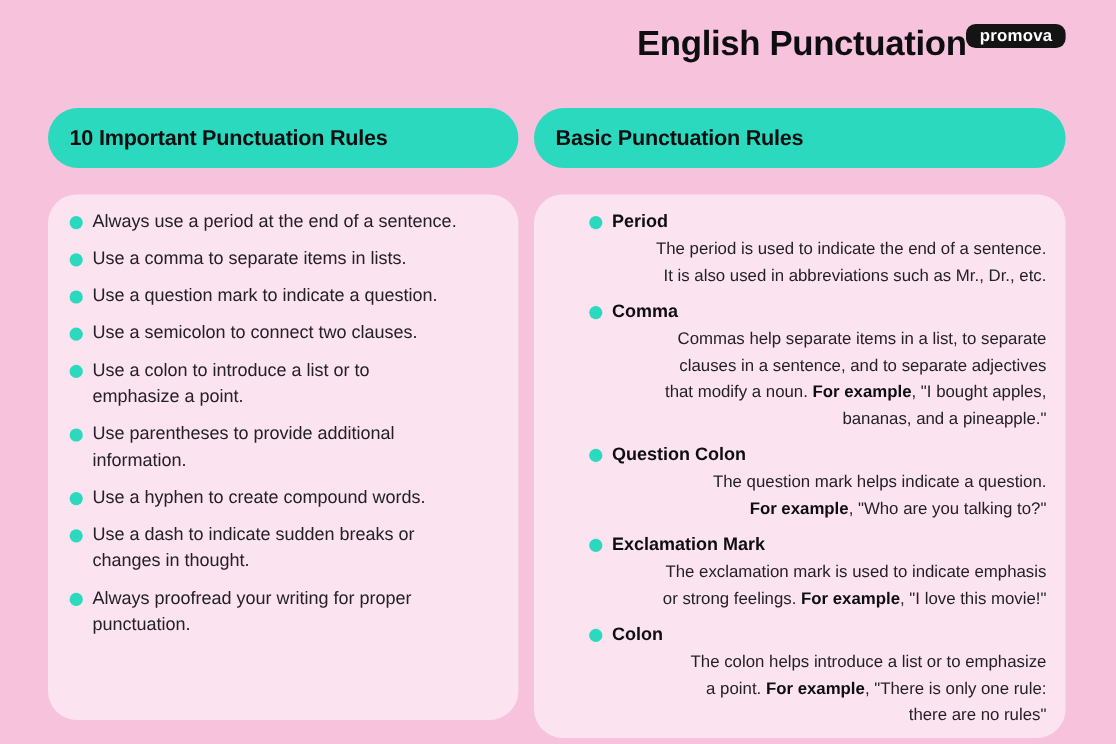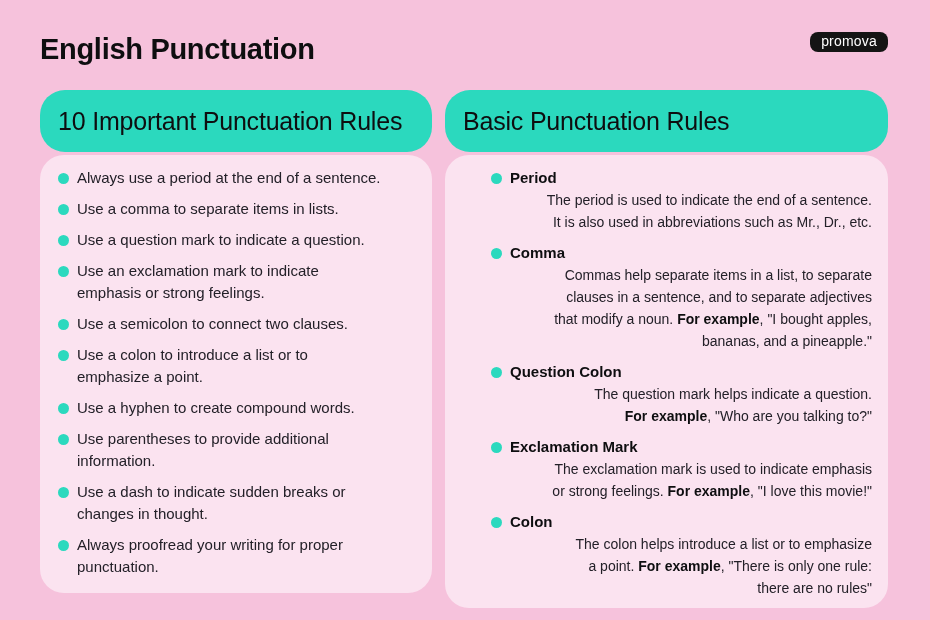--- a/index.html
+++ b/index.html
@@ -14,67 +14,67 @@
   *{box-sizing:border-box;margin:0;padding:0;}
   html,body{width:930px;height:620px;}
   body{
     background:var(--background);
     font-family:"Liberation Sans",sans-serif;
     position:relative;
     overflow:hidden;
   }
   .header-row{
     position:absolute;
-    left:40px; right:42px; top:30px;
-    display:flex;
-    justify-content:space-between;
+    left:40px; right:42px; top:18px;
+    display:flex;
+    justify-content:flex-end;
     align-items:flex-start;
   }
   .page-title{
     font-size:29px;
     font-weight:800;
     letter-spacing:-0.3px;
     color:var(--heading);
     line-height:38px;
   }
   .logo-badge{
     background:var(--logo-bg);
     color:var(--logo-text);
     font-size:14px;
-    font-weight:400;
+    font-weight:700;
     letter-spacing:0.2px;
     border-radius:8px;
     padding:2px 11px 4px;
     line-height:14px;
     margin-top:2px;
   }
   .columns{
     position:absolute;
     left:40px; top:90px;
     display:flex;
     gap:13px;
   }
   .col-left{width:392px;}
   .col-right{width:443px;text-align:right;}
   .pill-header{
-    height:62px;
+    height:50px;
     border-radius:25px;
     background:var(--accent-teal);
     display:flex;
     align-items:center;
     padding:0 18px;
-    font-size:25px;
-    font-weight:400;
+    font-size:18px;
+    font-weight:700;
     color:var(--heading);
     letter-spacing:-0.2px;
   }
   .card{
     background:var(--card);
     border-radius:24px;
-    margin-top:3px;
+    margin-top:22px;
     padding:12px 16px 12px 18px;
   }
   .col-left .card{height:438px;}
   .col-right .card{height:453px;padding-left:46px;}
   .list-item{
     display:flex;
     gap:8px;
     margin-bottom:9px;
     font-size:15px;
     line-height:22px;
@@ -125,40 +125,35 @@
         <div class="list-item">
           <span class="bullet"></span>
           <span class="item-text">Use a comma to separate items in lists.</span>
         </div>
         <div class="list-item">
           <span class="bullet"></span>
           <span class="item-text">Use a question mark to indicate a question.</span>
         </div>
         <div class="list-item">
           <span class="bullet"></span>
-          <span class="item-text">Use an exclamation mark to indicate
-emphasis or strong feelings.</span>
-        </div>
-        <div class="list-item">
-          <span class="bullet"></span>
           <span class="item-text">Use a semicolon to connect two clauses.</span>
         </div>
         <div class="list-item">
           <span class="bullet"></span>
           <span class="item-text">Use a colon to introduce a list or to
 emphasize a point.</span>
         </div>
         <div class="list-item">
           <span class="bullet"></span>
-          <span class="item-text">Use a hyphen to create compound words.</span>
-        </div>
-        <div class="list-item">
-          <span class="bullet"></span>
           <span class="item-text">Use parentheses to provide additional
 information.</span>
+        </div>
+        <div class="list-item">
+          <span class="bullet"></span>
+          <span class="item-text">Use a hyphen to create compound words.</span>
         </div>
         <div class="list-item">
           <span class="bullet"></span>
           <span class="item-text">Use a dash to indicate sudden breaks or
 changes in thought.</span>
         </div>
         <div class="list-item">
           <span class="bullet"></span>
           <span class="item-text">Always proofread your writing for proper
 punctuation.</span>

